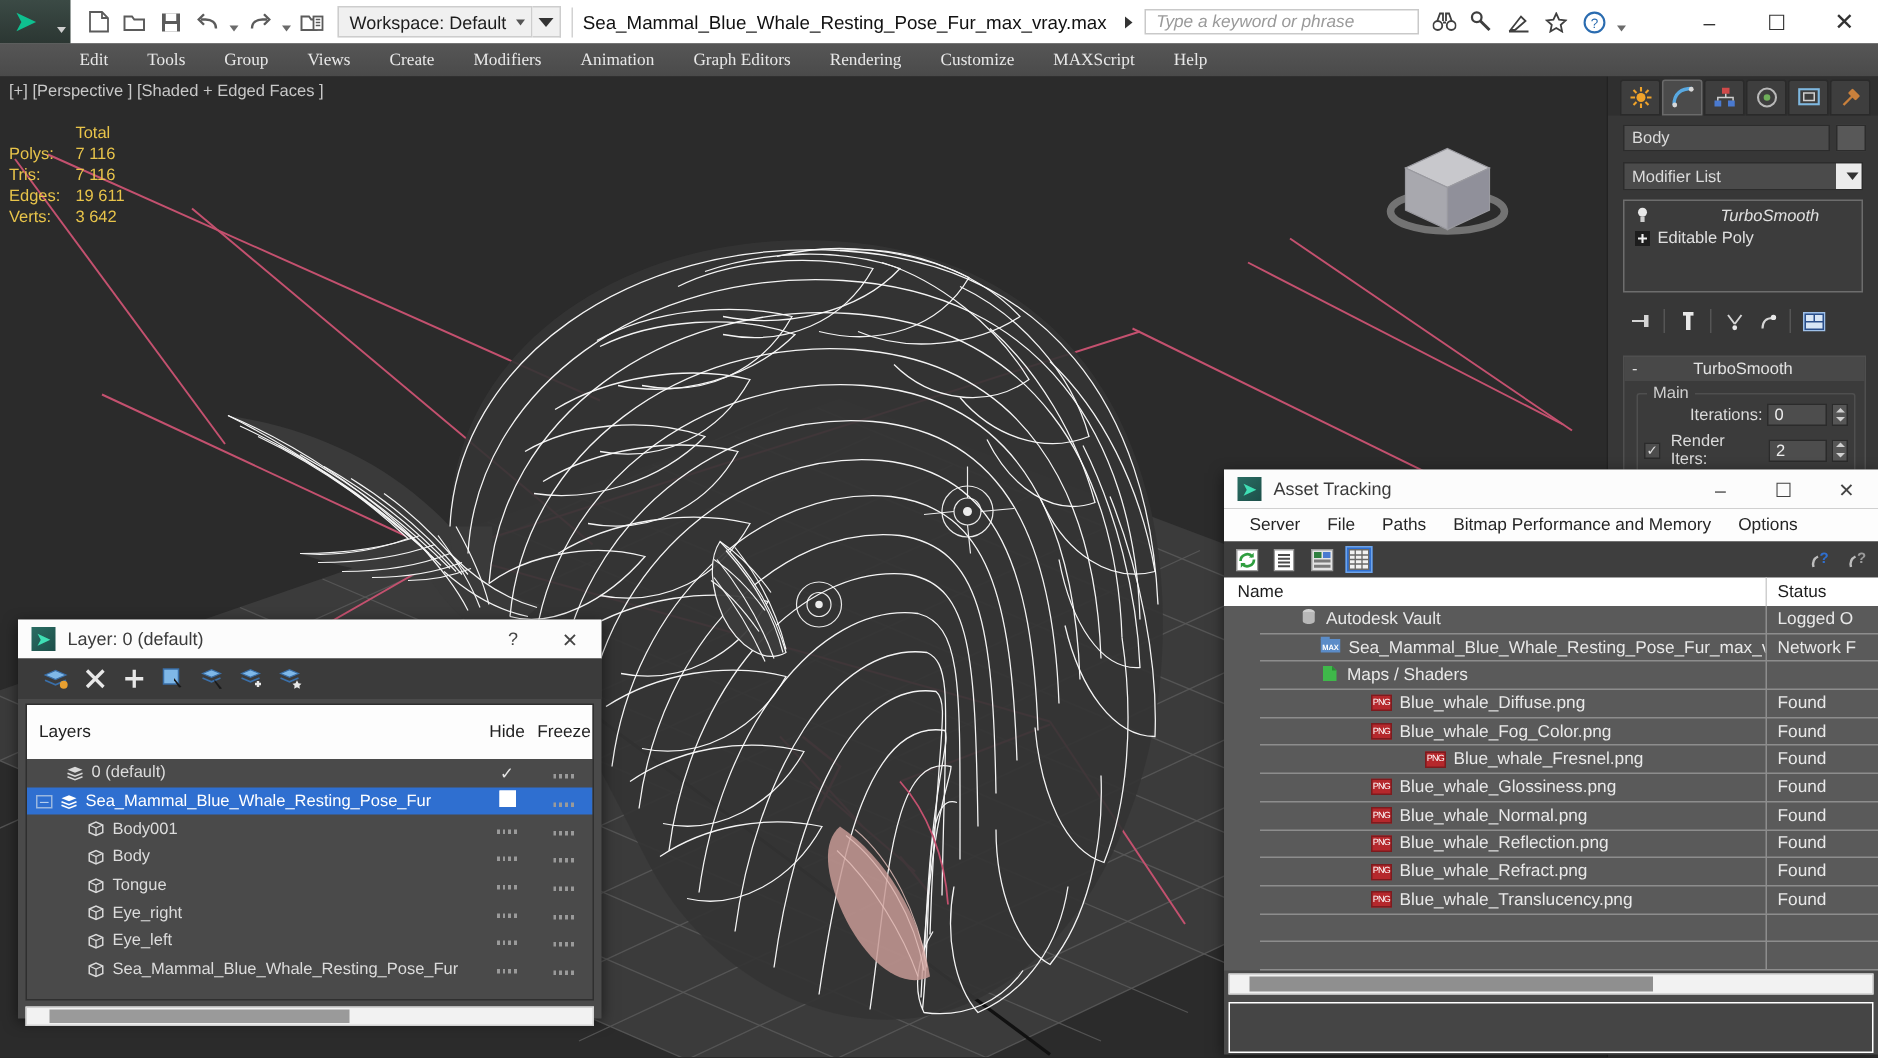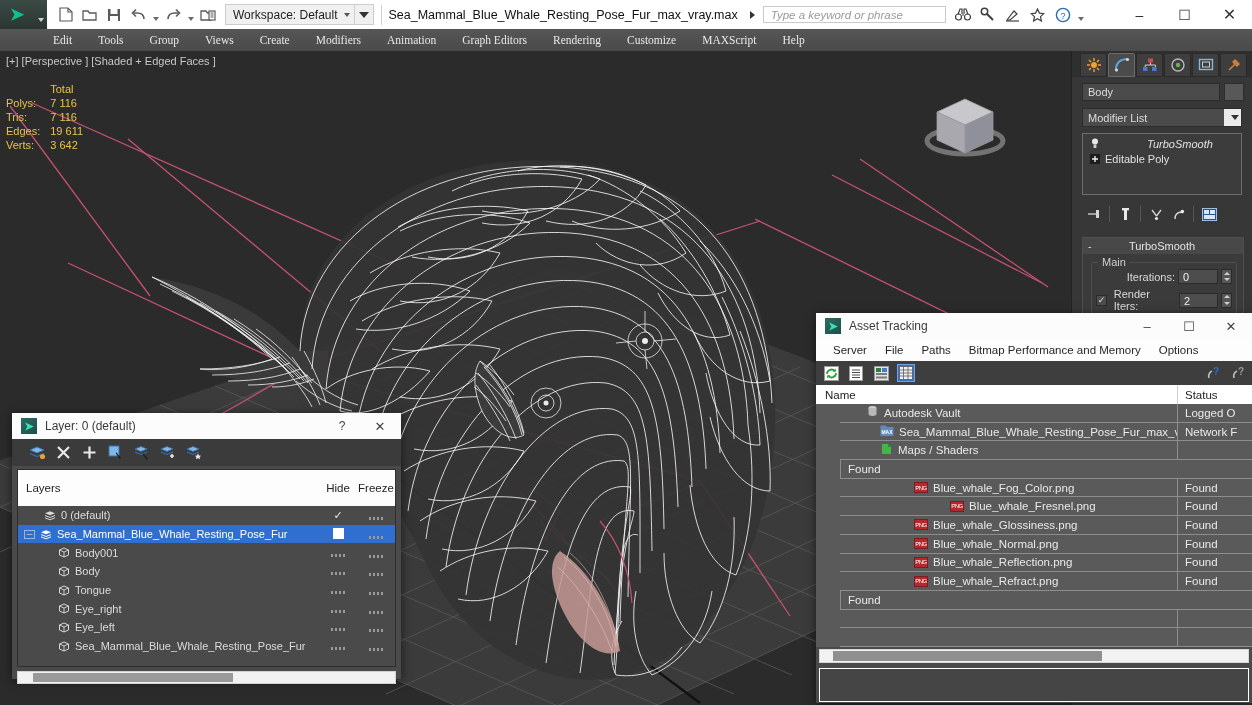--- a/index.html
+++ b/index.html
@@ -992,20 +992,24 @@
                 <path d="M8 1v3h3" fill="#2a8c33"></path>
               </svg>
           </span>
           <span>Maps / Shaders</span>
         </span>
         <span class="cdiv"></span>
         <span class="cstatus"></span>
       </div>
 
       <div class="aw-row">
+        <span class="cname" style="padding-left:74px;">
+          <span class="ftype-icon">PNG</span>
+          <span>Blue_whale_Diffuse.png</span>
+        </span>
         <span class="cdiv"></span>
         <span class="cstatus">Found</span>
       </div>
 
       <div class="aw-row">
         <span class="cname" style="padding-left:74px;">
           <span class="ftype-icon">PNG</span>
           <span>Blue_whale_Fog_Color.png</span>
         </span>
         <span class="cdiv"></span>
@@ -1051,20 +1055,24 @@
       <div class="aw-row">
         <span class="cname" style="padding-left:74px;">
           <span class="ftype-icon">PNG</span>
           <span>Blue_whale_Refract.png</span>
         </span>
         <span class="cdiv"></span>
         <span class="cstatus">Found</span>
       </div>
 
       <div class="aw-row">
+        <span class="cname" style="padding-left:74px;">
+          <span class="ftype-icon">PNG</span>
+          <span>Blue_whale_Translucency.png</span>
+        </span>
         <span class="cdiv"></span>
         <span class="cstatus">Found</span>
       </div>
 
       <div class="aw-row empty">
         <span class="cname"></span>
         <span class="cdiv"></span>
         <span class="cstatus"></span>
       </div>
       <div class="aw-row empty">

